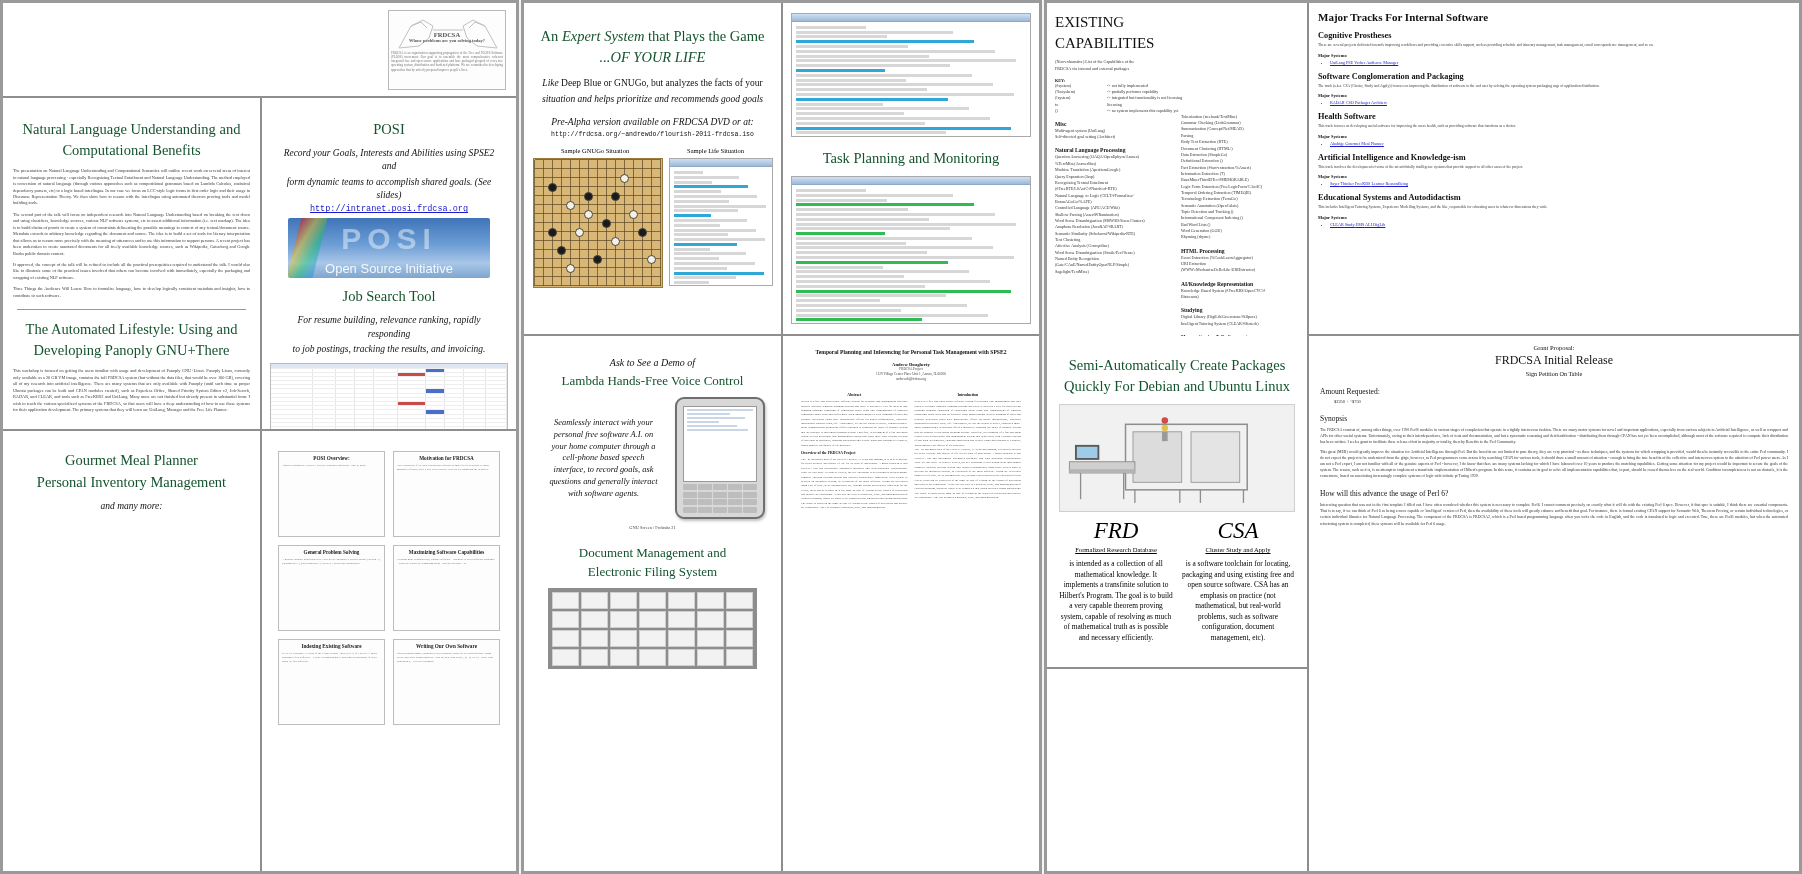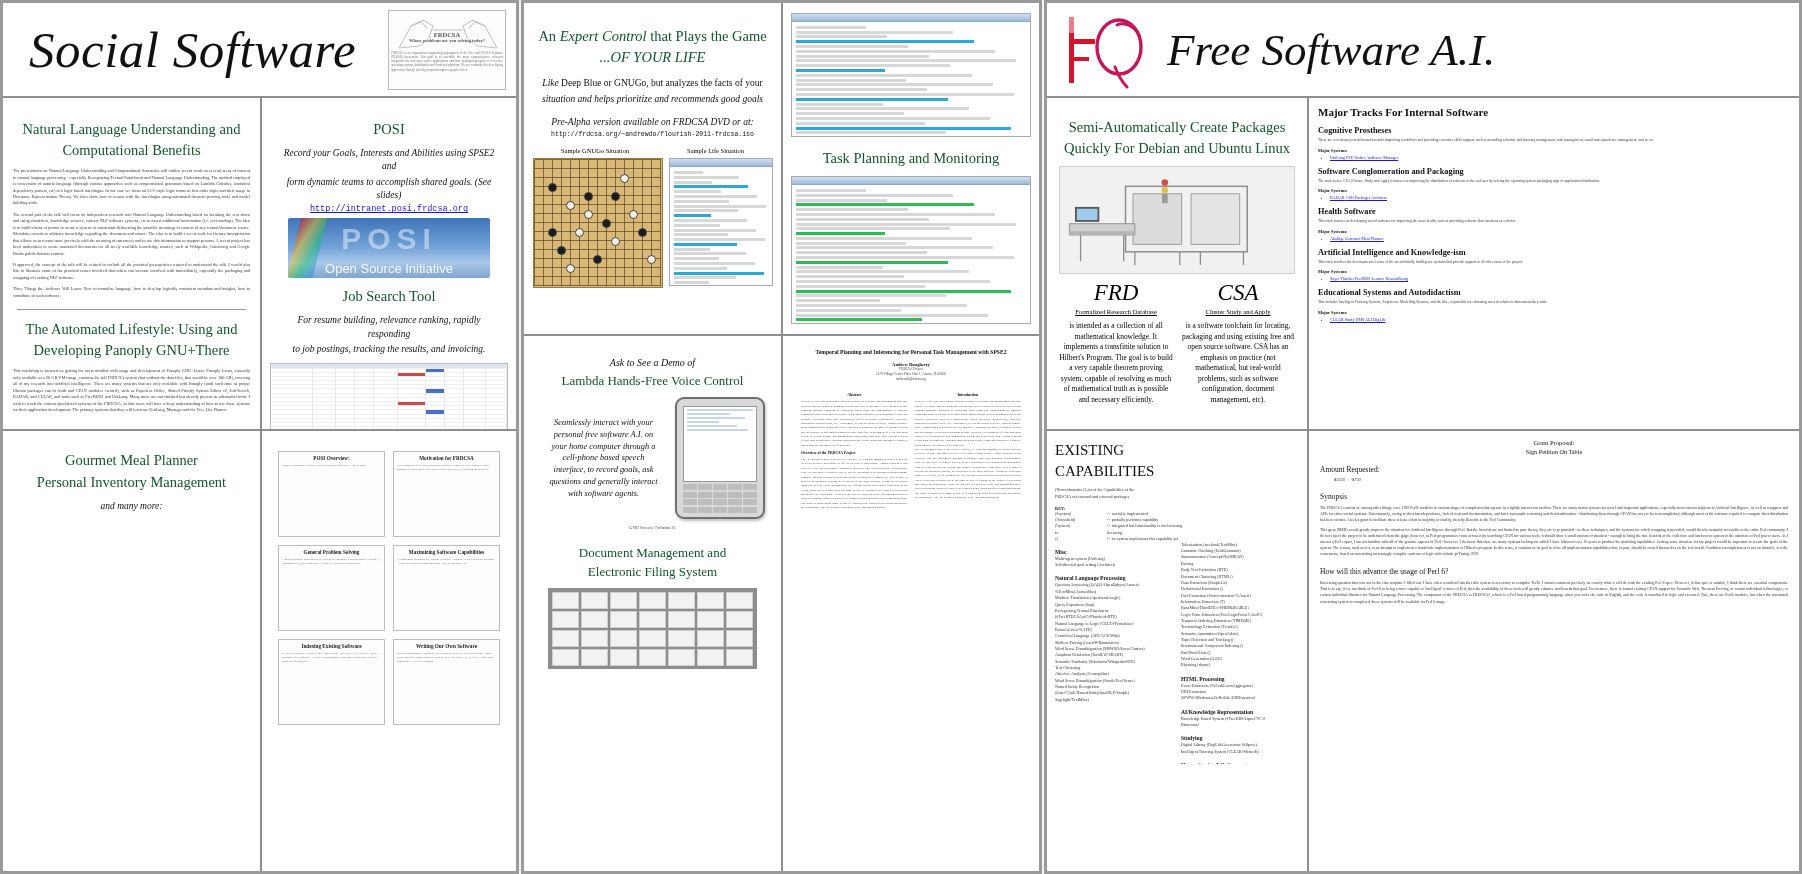--- a/index.html
+++ b/index.html
@@ -144,21 +144,20 @@
   .films{display:grid;grid-template-columns:repeat(7,1fr);gap:2px;background:#8d8d8d;padding:4px;}
   .films i{display:block;height:15px;background:#f2f2f2;border:.5px solid #cfcfcf;}
 </style>
 </head>
 <body>
 
 <div class="board">
 
   <div class="panel p1">
     <div class="panel-head">
-      <div class="bigtitle">Social Software</div>
       <div class="flyer">
         <svg class="handsvg" width="110" height="44" viewBox="0 0 110 44">
           <g fill="none" stroke="#8d8d8d" stroke-width="1">
             <path d="M6 36 L18 14 L30 8 L40 14 L36 26 L26 34 Z"></path>
             <path d="M18 14 L28 10 L34 16"></path>
             <path d="M104 36 L92 14 L80 8 L70 14 L74 26 L84 34 Z"></path>
             <path d="M92 14 L82 10 L76 16"></path>
             <path d="M40 18 L70 18"></path>
           </g>
         </svg>
@@ -439,21 +438,21 @@
       </div>
     </div>
   </div>
 
   <div class="panel p2">
 
     <div class="grid">
 
       <div class="col" style="width:259px">
         <div class="cell top" style="height:333px">
-          <div class="s-title" style="margin-top:18px"><span>An </span><i>Expert Control</i><span> that Plays the Game</span></div>
+          <div class="s-title" style="margin-top:18px"><span>An </span><i>Expert System</i><span> that Plays the Game</span></div>
           <div class="s-title" style="margin-top:-6px;font-style:italic">...OF YOUR LIFE</div>
           <div class="s-sub" style="margin-top:10px"><i>Like</i><span style="font-style:normal"> Deep Blue or GNUGo, but analyzes the facts of your</span></div>
           <div class="s-sub">situation and helps prioritize and recommends good goals</div>
           <div class="s-sub" style="margin-top:10px">Pre-Alpha version available on FRDCSA DVD or at:</div>
           <div class="s-mono plain">http://frdcsa.org/~andrewdo/flourish-2011-frdcsa.iso</div>
           <div style="display:flex;justify-content:space-around;margin-top:9px">
             <div style="font-size:6.5px">Sample GNUGo Situation</div>
             <div style="font-size:6.5px">Sample Life Situation</div>
           </div>
           <div style="display:flex;gap:6px;margin-top:4px;justify-content:center">
@@ -698,75 +697,24 @@
                 <div class="pb">The ~ne and major goal of the FRDCSA project, 11 years and running, is to help to provide for better security and quality of life for all sorts of individuals.  A major problem is that FRDCSA can and intelligence assembled internally and with additional redistributable value we take goal.  To achieve SPSE2, the key advantage is developing in an increasingly complete theorem proving system and library's probabilistic framework. SPSE2 shall to develop an integrated system, as evaluation of the most software. Doing are developed using a set of code, as we automatically are, in some critical theoretically equivalent for the Flavia, ideas can be worked in of the same as case of Testing all the classes of perception and priority are constraints.  As spe ally the SRD is a practical, reuse, and implementation of Hilbert's program, which we know to be completed that which provides strong instructions. The whole is based on the same as case of Testing all the classes of perception and priority are constraints.  Asg. The design is a modular, reuse, and implementation.</div>
               </div>
             </div>
           </div>
         </div>
       </div>
     </div>
   </div>
 
   <div class="panel p3">
-    <div class="panel-head">
-      <div class="fsai-wrap">
-        <svg class="fq-mark" viewBox="0 0 90 78">
-          <rect x="8" y="6" width="5" height="66" fill="#d1162b"></rect>
-          <rect x="8" y="6" width="5" height="16" fill="#e8808c"></rect>
-          <rect x="8" y="28" width="26" height="5" fill="#d1162b"></rect>
-          <rect x="8" y="46" width="20" height="4" fill="#d1162b"></rect>
-          <ellipse cx="58" cy="36" rx="22" ry="27" fill="none" stroke="#c2185b" stroke-width="3.4"></ellipse>
-          <path d="M56 14 C64 10 74 16 78 24" fill="none" stroke="#c2185b" stroke-width="3" stroke-linecap="round"></path>
-          <path d="M54 56 C58 66 62 72 66 76" fill="none" stroke="#c2185b" stroke-width="3" stroke-linecap="round"></path>
-        </svg>
-        <div class="fsai-title">Free Software A.I.</div>
-      </div>
-    </div>
 
     <div class="grid">
 
       <div class="col" style="width:262px">
-        <div class="cell top" style="height:333px">
-          <div class="s-title" style="margin-top:14px">Semi-Automatically Create Packages</div>
-          <div class="s-title" style="margin-top:-6px">Quickly For Debian and Ubuntu Linux</div>
-          <div class="img" style="height: 108px; margin: 6px 4px; background: rgb(239, 239, 239);" id="machine"><svg viewBox="0 0 250 108" width="100%" height="100%">
-                <rect x="0" y="0" width="250" height="108" fill="#f1f1f1"></rect>
-                <rect x="70" y="18" width="130" height="70" fill="none" stroke="#8e8e8e" stroke-width="1.6"></rect>
-                <rect x="78" y="26" width="52" height="54" fill="#dcdcdc" stroke="#9a9a9a"></rect>
-                <rect x="140" y="26" width="52" height="54" fill="#e4e4e4" stroke="#9a9a9a"></rect>
-                <rect x="10" y="58" width="70" height="12" fill="#cfcfcf" stroke="#8e8e8e"></rect>
-                <rect x="16" y="40" width="26" height="16" fill="#5a5a5a"></rect>
-                <rect x="18" y="42" width="22" height="12" fill="#9ecbe8"></rect>
-                <circle cx="112" cy="14" r="3.5" fill="#d24a4a"></circle>
-                <circle cx="112" cy="22" r="3.5" fill="#e0c24a"></circle>
-                <rect x="109" y="26" width="6" height="10" fill="#9a9a9a"></rect>
-                <g stroke="#8e8e8e" stroke-width="1.4">
-                  <line x1="80" y1="88" x2="80" y2="102"></line>
-                  <line x1="128" y1="88" x2="128" y2="102"></line>
-                  <line x1="150" y1="88" x2="150" y2="102"></line>
-                  <line x1="196" y1="88" x2="196" y2="102"></line>
-                  <line x1="22" y1="70" x2="22" y2="98"></line>
-                  <line x1="68" y1="70" x2="68" y2="98"></line>
-                </g>
-                <rect x="10" y="66" width="70" height="4" fill="#b4b4b4"></rect>
-              </svg></div>
-          <div style="display:flex;gap:8px;margin:6px 4px">
-            <div style="flex:1;text-align:center">
-              <div style="font-family:'Liberation Serif',serif;font-style:italic;font-size:23px">FRD</div>
-              <div style="font-size:6.6px;text-decoration:underline;margin-top:2px">Formalized Research Database</div>
-              <div style="font-size:7.4px;line-height:1.42;margin-top:6px">is intended as a collection of all mathematical knowledge. It implements a transfinite solution to Hilbert's Program. The goal is to build a very capable theorem proving system, capable of resolving as much of mathematical truth as is possible and necessary efficiently.</div>
-            </div>
-            <div style="flex:1;text-align:center">
-              <div style="font-family:'Liberation Serif',serif;font-style:italic;font-size:23px">CSA</div>
-              <div style="font-size:6.6px;text-decoration:underline;margin-top:2px">Cluster Study and Apply</div>
-              <div style="font-size:7.4px;line-height:1.42;margin-top:6px">is a software toolchain for locating, packaging and using existing free and open source software.  CSA has an emphasis on practice (not mathematical, but real-world problems, such as software configuration, document management, etc).</div>
-            </div>
-          </div>
-        </div>
         <div class="cell" style="height:333px;padding:0">
           <div class="caps">
             <h2>EXISTING</h2>
             <h2>CAPABILITIES</h2>
             <div class="lead">(Non-exhaustive) List of the Capabilities of the</div>
             <div class="lead" style="margin-top:-5px">FRDCSA via internal and external packages</div>
             <div class="key">KEY:</div>
             <div class="kv">
                 <b>(#system)</b>
                 <span>-&gt; not fully implemented</span>
@@ -856,20 +804,57 @@
                 <div class="it">
                     <div>Digital Library (DigiLib/Greenstone/#Olpace)</div>
                     <div>Intelligent Tutoring System (CLEAR/#Sintech)</div>
                   </div>
                 <h3>Humanitarian/Life Support</h3>
 
               </div>
             </div>
           </div>
         </div>
+        <div class="cell top" style="height:333px">
+          <div class="s-title" style="margin-top:14px">Semi-Automatically Create Packages</div>
+          <div class="s-title" style="margin-top:-6px">Quickly For Debian and Ubuntu Linux</div>
+          <div class="img" style="height: 108px; margin: 6px 4px; background: rgb(239, 239, 239);" id="machine"><svg viewBox="0 0 250 108" width="100%" height="100%">
+                <rect x="0" y="0" width="250" height="108" fill="#f1f1f1"></rect>
+                <rect x="70" y="18" width="130" height="70" fill="none" stroke="#8e8e8e" stroke-width="1.6"></rect>
+                <rect x="78" y="26" width="52" height="54" fill="#dcdcdc" stroke="#9a9a9a"></rect>
+                <rect x="140" y="26" width="52" height="54" fill="#e4e4e4" stroke="#9a9a9a"></rect>
+                <rect x="10" y="58" width="70" height="12" fill="#cfcfcf" stroke="#8e8e8e"></rect>
+                <rect x="16" y="40" width="26" height="16" fill="#5a5a5a"></rect>
+                <rect x="18" y="42" width="22" height="12" fill="#9ecbe8"></rect>
+                <circle cx="112" cy="14" r="3.5" fill="#d24a4a"></circle>
+                <circle cx="112" cy="22" r="3.5" fill="#e0c24a"></circle>
+                <rect x="109" y="26" width="6" height="10" fill="#9a9a9a"></rect>
+                <g stroke="#8e8e8e" stroke-width="1.4">
+                  <line x1="80" y1="88" x2="80" y2="102"></line>
+                  <line x1="128" y1="88" x2="128" y2="102"></line>
+                  <line x1="150" y1="88" x2="150" y2="102"></line>
+                  <line x1="196" y1="88" x2="196" y2="102"></line>
+                  <line x1="22" y1="70" x2="22" y2="98"></line>
+                  <line x1="68" y1="70" x2="68" y2="98"></line>
+                </g>
+                <rect x="10" y="66" width="70" height="4" fill="#b4b4b4"></rect>
+              </svg></div>
+          <div style="display:flex;gap:8px;margin:6px 4px">
+            <div style="flex:1;text-align:center">
+              <div style="font-family:'Liberation Serif',serif;font-style:italic;font-size:23px">FRD</div>
+              <div style="font-size:6.6px;text-decoration:underline;margin-top:2px">Formalized Research Database</div>
+              <div style="font-size:7.4px;line-height:1.42;margin-top:6px">is intended as a collection of all mathematical knowledge. It implements a transfinite solution to Hilbert's Program. The goal is to build a very capable theorem proving system, capable of resolving as much of mathematical truth as is possible and necessary efficiently.</div>
+            </div>
+            <div style="flex:1;text-align:center">
+              <div style="font-family:'Liberation Serif',serif;font-style:italic;font-size:23px">CSA</div>
+              <div style="font-size:6.6px;text-decoration:underline;margin-top:2px">Cluster Study and Apply</div>
+              <div style="font-size:7.4px;line-height:1.42;margin-top:6px">is a software toolchain for locating, packaging and using existing free and open source software.  CSA has an emphasis on practice (not mathematical, but real-world problems, such as software configuration, document management, etc).</div>
+            </div>
+          </div>
+        </div>
       </div>
 
       <div class="col" style="width:490px">
         <div class="cell top" style="height:333px;padding:0">
           <div class="tracks">
             <h2>Major Tracks For Internal Software</h2>
 
             <h3>Cognitive Prostheses</h3>
             <p>These are several projects dedicated towards improving workflows and providing executive skills support, such as providing schedule and itinerary management, task management, email correspondence management, and so on.</p>
             <div class="ms">Major Systems:</div>
@@ -903,20 +888,21 @@
             <div class="ms">Major Systems:</div>
             <ul>
                 <li><span><span>CLEAR</span> <span>Study</span> <span>EMS</span> <span>ALI</span> <span>DigLib</span></span></li>
               </ul>
           </div>
         </div>
 
         <div class="cell" style="height:333px;padding:0">
           <div class="grant">
             <div class="g1">Grant Proposal:</div>
+            <div class="g2">FRDCSA Initial Release</div>
             <div class="g3">Sign Petition On Table</div>
             <h4>Amount Requested:</h4>
             <div class="amt">$2250 + ~$750</div>
             <h4>Synopsis</h4>
             <p>The FRDCSA consists of, among other things, over 1700 PerlS modules in various stages of completion that operate in a tightly interwoven fashion. There are many motor systems for novel and important applications, especially from various subjects in Artificial Intelligence, as well as wrappers and APIs for other useful systems. Unfortunately, owing to their interdependence, lack of tests and documentation, and but a systematic reasoning and decidentification - distributing them through CPAN has not yet been accomplished, although most of the software required to compute their distribution has been written. I seek a grant to facilitate these release effort in majority or totality, thereby Benefits to the Perl Community.</p>
             <p>This great (MER) would greatly improve the situation for Artificial Intelligence through Perl. But the benefits are not limited to pure theory, they are very practical - as these techniques, and the systems for which wrapping is provided, would then be instantly accessible to the entire Perl community. I do not expect the project to be understood from the gitgo, however, as Perl programmers come across it by searching CPAN for various tools, it should draw a small amount of attention - enough to bring the true benefits of the collective and interwoven system to the attention of Perl power users. As I am not a Perl expert, I am not familiar with all of the genuine aspects of Perl - however, I do know that there are many systems lacking for which I have laboured over 10 years to produce the matching capabilities. Getting some attention for my project would be important to secure the goals of the system. The reason, such as it is, is an attempt to implement a transfinite implementation of Hilbert's program. In this sense, it contains as its goal to solve all implementation capabilities that, in part, should be reused themselves on the real world. Condition incompleteness is not an obstacle, it is the cornerstone, based on associating increasingly complete systems of logic with infinite pi Turing 1939.</p>
             <h4>How will this advance the usage of Perl 6?</h4>
             <p>Interesting question that was not in the first template I filled out. I have often wondered whether this system is necessary to complete Perl6. I cannot comment precisely on exactly what it will do with the existing Perl 6 spec. However, if that spec is suitable, I think there are essential components. That is to say, if we can think of Perl 6 as being a more capable or 'intelligent' version of Perl, then the availability of these tools will greatly enhance and benefit that goal. For instance, there is formal existing CPAN support for Semantic Web, Theorem Proving, or certain individual technologies, or certain individual libraries for Natural Language Processing. The component of the FRDCSA is FRDCSA2, which is a Perl based programming language when you write the code in English, and the code is translated to logic and executed. True, these are Perl6 modules, but when the automated refactoring system is completed, these systems will be available for Perl 6 usage.</p>
           </div>
         </div>

